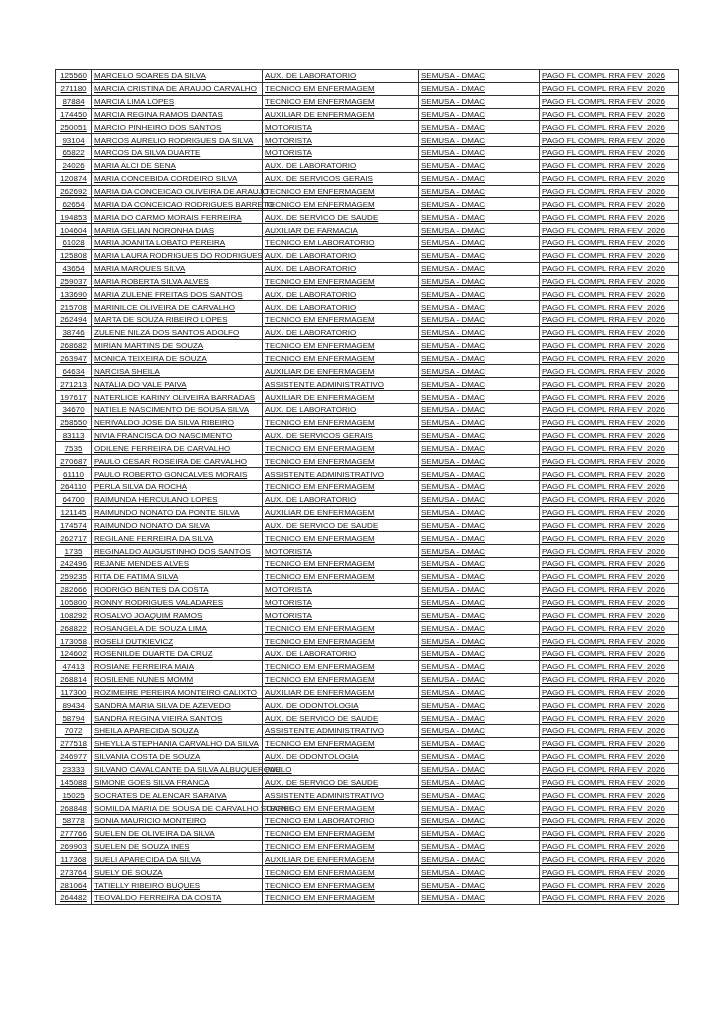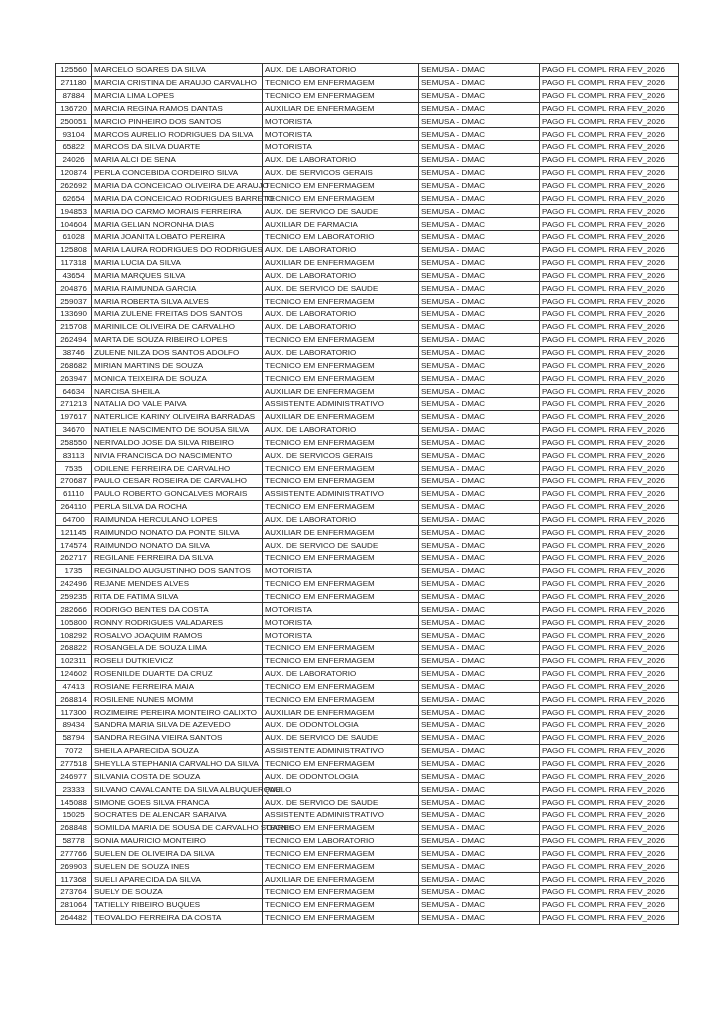--- a/index.html
+++ b/index.html
@@ -1,17 +1,17 @@
 <!DOCTYPE html>
 <html><head>
 <meta charset="utf-8">
 <style>
   html, body { margin:0; padding:0; background:#fff; }
   body { width:724px; height:1024px; position:relative; overflow:hidden; font-family:"Liberation Sans", sans-serif; }
-  table { position:absolute; left:55px; top:63px; border-collapse:collapse; table-layout:fixed; width:618px; }
+  table { position:absolute; left:55px; top:69px; border-collapse:collapse; table-layout:fixed; width:618px;text-decoration:underline; }
   td { border:1px solid #333; height:11.85px; padding:0 2px; font-size:8px; line-height:11px; color:#222; white-space:nowrap; overflow:hidden; }
   td.id { text-align:center; width:31px; }
   td.name { width:166px; overflow:visible; }
   td.role { width:151px; }
   td.dept { width:116px; }
   td.status { width:134px; }
 </style>
 </head>
 <body>
 
@@ -32,21 +32,21 @@
         <td class="status">PAGO FL COMPL RRA FEV_2026</td>
       </tr>
       <tr>
         <td class="id">87884</td>
         <td class="name">MARCIA LIMA LOPES</td>
         <td class="role">TECNICO EM ENFERMAGEM</td>
         <td class="dept">SEMUSA - DMAC</td>
         <td class="status">PAGO FL COMPL RRA FEV_2026</td>
       </tr>
       <tr>
-        <td class="id">136720</td>
+        <td class="id">174450</td>
         <td class="name">MARCIA REGINA RAMOS DANTAS</td>
         <td class="role">AUXILIAR DE ENFERMAGEM</td>
         <td class="dept">SEMUSA - DMAC</td>
         <td class="status">PAGO FL COMPL RRA FEV_2026</td>
       </tr>
       <tr>
         <td class="id">250051</td>
         <td class="name">MARCIO PINHEIRO DOS SANTOS</td>
         <td class="role">MOTORISTA</td>
         <td class="dept">SEMUSA - DMAC</td>
@@ -68,21 +68,21 @@
       </tr>
       <tr>
         <td class="id">24026</td>
         <td class="name">MARIA ALCI DE SENA</td>
         <td class="role">AUX. DE LABORATORIO</td>
         <td class="dept">SEMUSA - DMAC</td>
         <td class="status">PAGO FL COMPL RRA FEV_2026</td>
       </tr>
       <tr>
         <td class="id">120874</td>
-        <td class="name">PERLA CONCEBIDA CORDEIRO SILVA</td>
+        <td class="name">MARIA CONCEBIDA CORDEIRO SILVA</td>
         <td class="role">AUX. DE SERVICOS GERAIS</td>
         <td class="dept">SEMUSA - DMAC</td>
         <td class="status">PAGO FL COMPL RRA FEV_2026</td>
       </tr>
       <tr>
         <td class="id">262692</td>
         <td class="name">MARIA DA CONCEICAO OLIVEIRA DE ARAUJO</td>
         <td class="role">TECNICO EM ENFERMAGEM</td>
         <td class="dept">SEMUSA - DMAC</td>
         <td class="status">PAGO FL COMPL RRA FEV_2026</td>
@@ -116,37 +116,23 @@
         <td class="status">PAGO FL COMPL RRA FEV_2026</td>
       </tr>
       <tr>
         <td class="id">125808</td>
         <td class="name">MARIA LAURA RODRIGUES DO RODRIGUES</td>
         <td class="role">AUX. DE LABORATORIO</td>
         <td class="dept">SEMUSA - DMAC</td>
         <td class="status">PAGO FL COMPL RRA FEV_2026</td>
       </tr>
       <tr>
-        <td class="id">117318</td>
-        <td class="name">MARIA LUCIA DA SILVA</td>
-        <td class="role">AUXILIAR DE ENFERMAGEM</td>
-        <td class="dept">SEMUSA - DMAC</td>
-        <td class="status">PAGO FL COMPL RRA FEV_2026</td>
-      </tr>
-      <tr>
         <td class="id">43654</td>
         <td class="name">MARIA MARQUES SILVA</td>
         <td class="role">AUX. DE LABORATORIO</td>
-        <td class="dept">SEMUSA - DMAC</td>
-        <td class="status">PAGO FL COMPL RRA FEV_2026</td>
-      </tr>
-      <tr>
-        <td class="id">204876</td>
-        <td class="name">MARIA RAIMUNDA GARCIA</td>
-        <td class="role">AUX. DE SERVICO DE SAUDE</td>
         <td class="dept">SEMUSA - DMAC</td>
         <td class="status">PAGO FL COMPL RRA FEV_2026</td>
       </tr>
       <tr>
         <td class="id">259037</td>
         <td class="name">MARIA ROBERTA SILVA ALVES</td>
         <td class="role">TECNICO EM ENFERMAGEM</td>
         <td class="dept">SEMUSA - DMAC</td>
         <td class="status">PAGO FL COMPL RRA FEV_2026</td>
       </tr>
@@ -333,21 +319,21 @@
         <td class="status">PAGO FL COMPL RRA FEV_2026</td>
       </tr>
       <tr>
         <td class="id">268822</td>
         <td class="name">ROSANGELA DE SOUZA LIMA</td>
         <td class="role">TECNICO EM ENFERMAGEM</td>
         <td class="dept">SEMUSA - DMAC</td>
         <td class="status">PAGO FL COMPL RRA FEV_2026</td>
       </tr>
       <tr>
-        <td class="id">102311</td>
+        <td class="id">173058</td>
         <td class="name">ROSELI DUTKIEVICZ</td>
         <td class="role">TECNICO EM ENFERMAGEM</td>
         <td class="dept">SEMUSA - DMAC</td>
         <td class="status">PAGO FL COMPL RRA FEV_2026</td>
       </tr>
       <tr>
         <td class="id">124602</td>
         <td class="name">ROSENILDE DUARTE DA CRUZ</td>
         <td class="role">AUX. DE LABORATORIO</td>
         <td class="dept">SEMUSA - DMAC</td>

